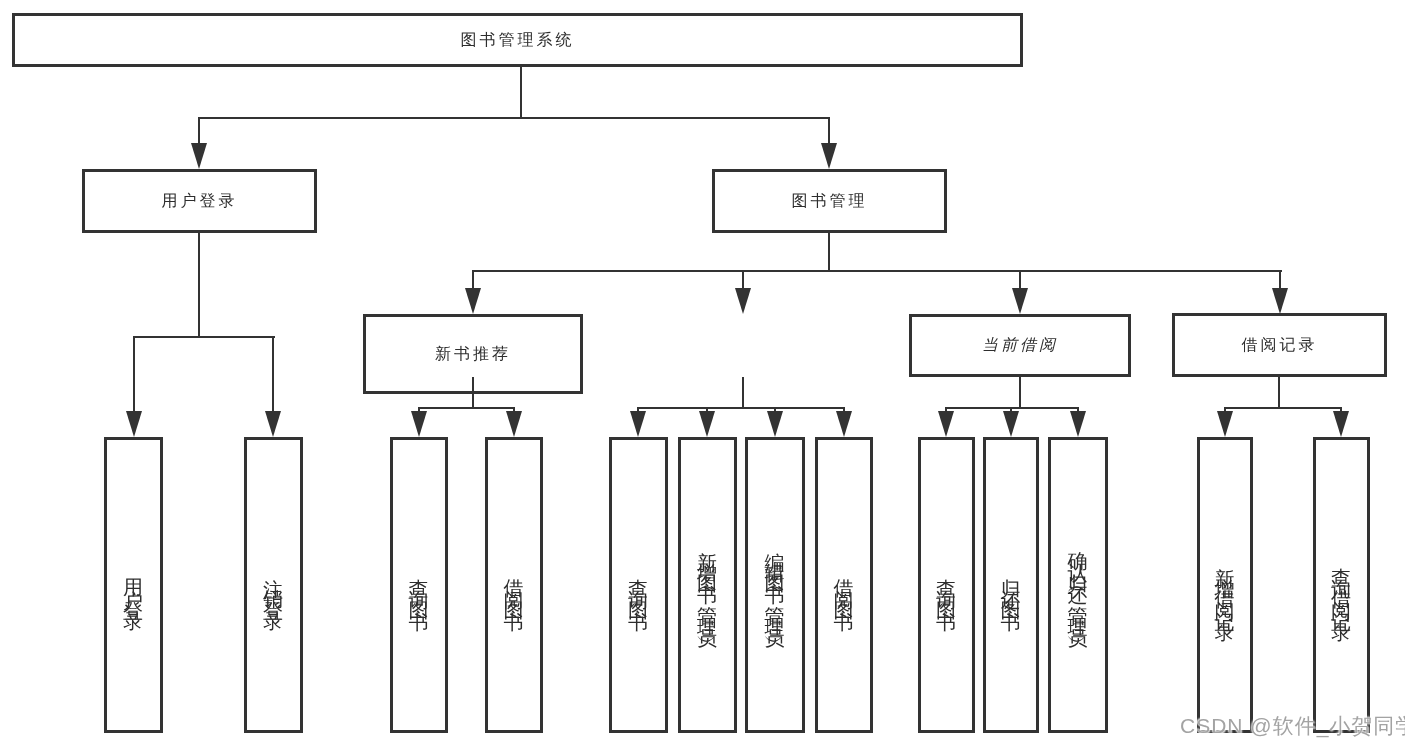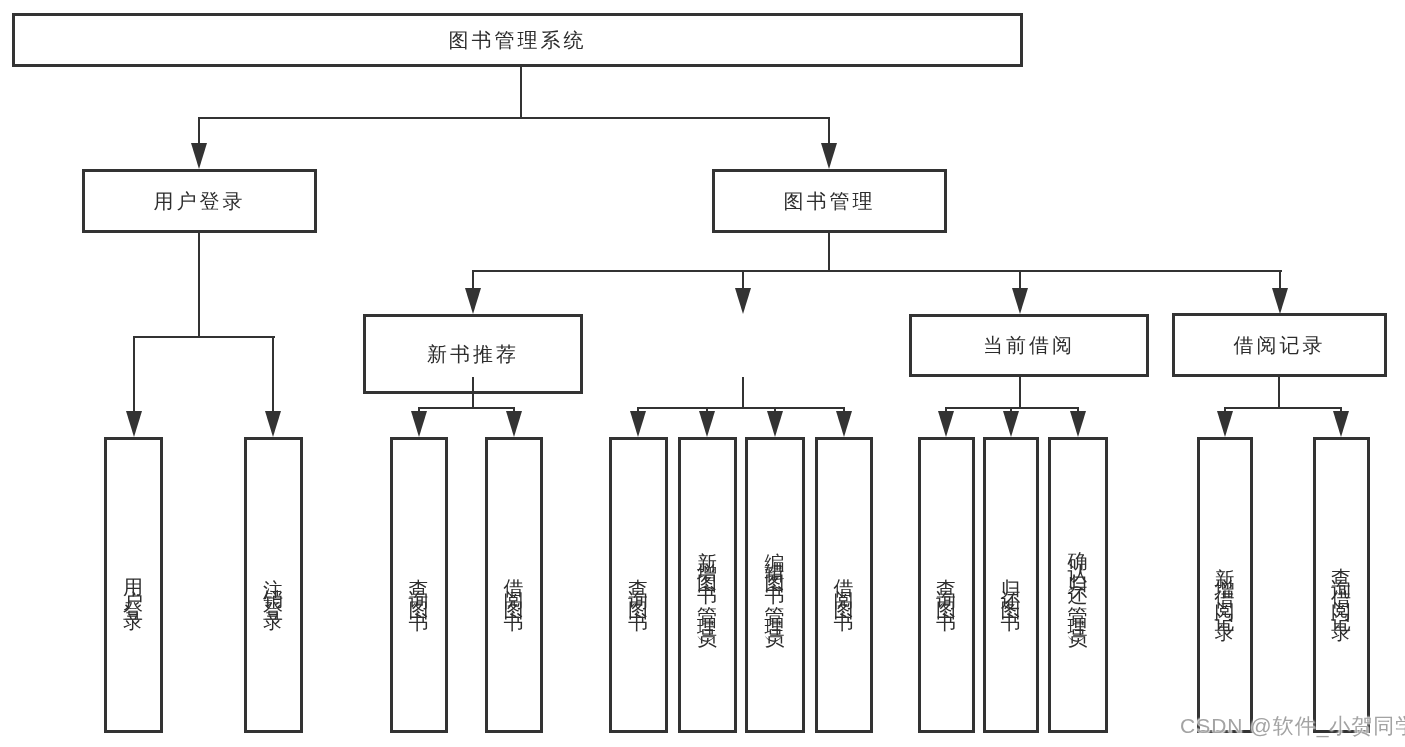--- a/index.html
+++ b/index.html
@@ -4,21 +4,21 @@
 <style>
   html,body{margin:0;padding:0;background:#ffffff;}
   .stage{
     position:relative;width:1405px;height:747px;background:#ffffff;overflow:hidden;
     font-family:"Liberation Sans","DejaVu Sans",sans-serif;color:#2d2d2d;
   }
   .node{
     position:absolute;border:3px solid #333333;background:#ffffff;
     display:flex;align-items:center;justify-content:center;box-sizing:border-box;
   }
-  .h-label{font-size:20px;letter-spacing:3px;white-space:nowrap;}
+  .h-label{font-size:16px;letter-spacing:3px;white-space:nowrap;}
   .leaf .v-label{
     writing-mode:vertical-rl;font-size:20px;letter-spacing:11px;line-height:1;
     white-space:nowrap;
   }
   .line{position:absolute;background:#333333;}
   .v{width:2px;}
   .h{height:2px;}
   .arrow{
     position:absolute;width:0;height:0;
     border-left:8px solid transparent;border-right:8px solid transparent;
@@ -43,21 +43,21 @@
   <div class="node" style="left:82px;top:169px;width:235px;height:64px;">
     <span class="h-label">用户登录</span>
   </div>
   <div class="node" style="left:712px;top:169px;width:235px;height:64px;">
     <span class="h-label">图书管理</span>
   </div>
 
   <div class="node" style="left:363px;top:314px;width:220px;height:80px;">
     <span class="h-label">新书推荐</span>
   </div>
-  <div class="node" style="left:909px;top:314px;width:240px;height:63px;">
+  <div class="node" style="left:909px;top:314px;width:222px;height:63px;font-style:italic;">
     <span class="h-label">当前借阅</span>
   </div>
   <div class="node" style="left:1172px;top:313px;width:215px;height:64px;">
     <span class="h-label">借阅记录</span>
   </div>
 
   <div class="node leaf" style="left:104px;top:437px;width:59px;height:296px;">
     <span class="v-label">用户登录</span>
   </div>
   <div class="node leaf" style="left:244px;top:437px;width:59px;height:296px;">

